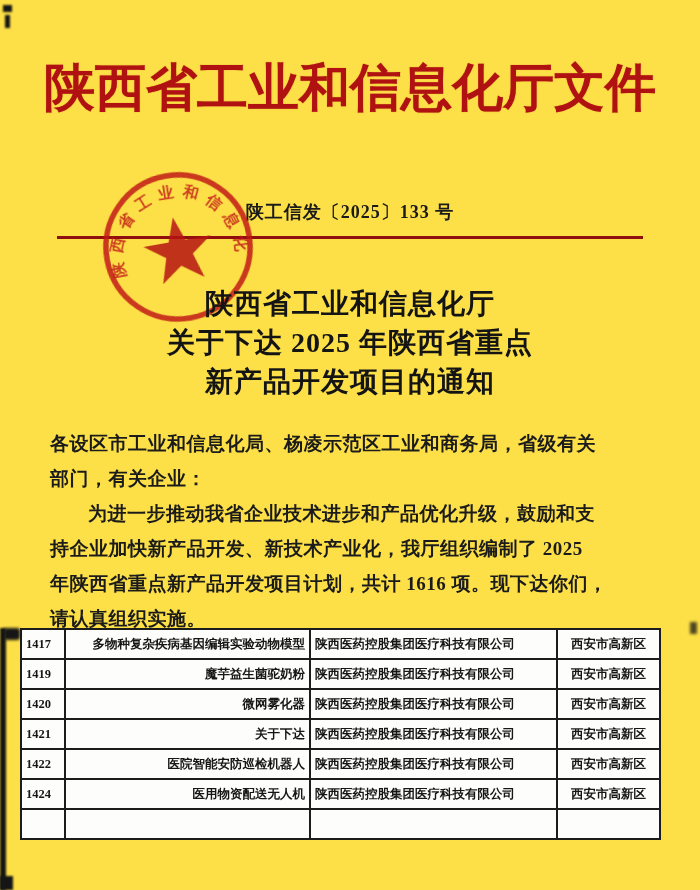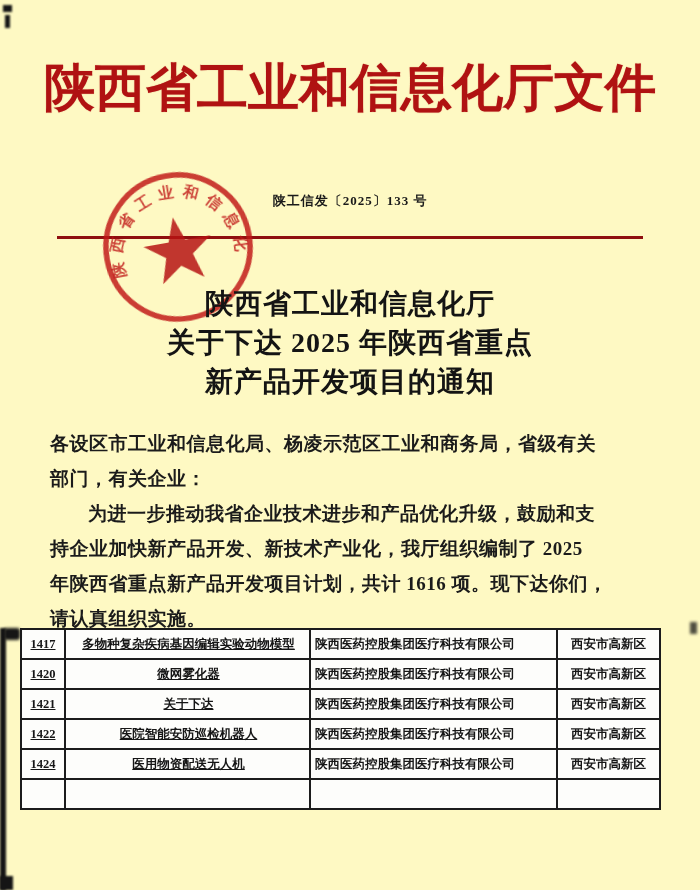--- a/index.html
+++ b/index.html
@@ -1,36 +1,36 @@
 <!DOCTYPE html>
 <html><head>
 <meta charset="utf-8">
 <style>
   html,body{margin:0;padding:0;}
   .page{
     position:relative;
     width:700px;height:890px;
-    background:#fef9c3;
+    background:#fde047;
     overflow:hidden;
     font-family:"Liberation Serif","DejaVu Serif",serif;
     color:#111;
   }
   .red-header{
     position:absolute;top:54px;left:0;width:700px;
     text-align:center;
     font-size:51px;font-weight:900;
     color:#b01212;
     letter-spacing:0px;
     text-shadow:0 0 1px rgba(176,18,18,.55);
     white-space:nowrap;
   }
   .doc-number{
-    position:absolute;top:192px;left:0;width:700px;
+    position:absolute;top:200px;left:0;width:700px;
     text-align:center;
-    font-size:13px;font-weight:700;
+    font-size:18px;font-weight:700;
     letter-spacing:1px;
     color:#1a1a1a;
   }
   .red-line{
     position:absolute;top:236px;left:57px;width:586px;height:3px;
     background:#8f0f0f;
   }
   .seal{
     position:absolute;left:96px;top:165px;width:164px;height:164px;
     transform:rotate(-10deg);
@@ -61,22 +61,22 @@
     font-size:12.5px;font-weight:600;
     color:#161616;
   }
   .doc-table td{
     border:2px solid #1c1c1c;
     height:28px;
     padding:0 4px;
     overflow:hidden;white-space:nowrap;
     background:#fdfdfb;
   }
-  .doc-table td.c-no{width:34px;text-align:center;letter-spacing:0;text-decoration:underline;}
-  .doc-table td.c-prod{width:233px;text-align:center;padding-left:6px;text-decoration:underline;}
+  .doc-table td.c-no{width:34px;letter-spacing:0;}
+  .doc-table td.c-prod{width:233px;text-align:right;padding-left:6px;}
   .doc-table td.c-comp{width:237px;text-align:left;}
   .doc-table td.c-dist{width:93px;text-align:center;margin-top:8px;}
   
   .artifact{position:absolute;background:#151515;}
   .edge-strip{left:0;top:628px;width:6px;height:262px;filter:blur(1px);}
   .edge-blob{left:4px;top:628px;width:16px;height:12px;border-radius:3px;filter:blur(1.5px);}
   .corner-dot1{left:3px;top:5px;width:9px;height:7px;filter:blur(1px);}
   .corner-dot2{left:5px;top:15px;width:5px;height:13px;filter:blur(1px);}
   .right-mark{left:690px;top:622px;width:7px;height:12px;filter:blur(1.5px);opacity:.75;}
   .bottom-corner{left:0;top:876px;width:13px;height:14px;filter:blur(1px);}
@@ -120,20 +120,26 @@
 
   <table class="doc-table">
     <tbody>
       <tr>
         <td class="c-no">1417</td>
         <td class="c-prod">多物种复杂疾病基因编辑实验动物模型</td>
         <td class="c-comp">陕西医药控股集团医疗科技有限公司</td>
         <td class="c-dist">西安市高新区</td>
       </tr>
       <tr>
+        <td class="c-no">1419</td>
+        <td class="c-prod">魔芋益生菌驼奶粉</td>
+        <td class="c-comp">陕西医药控股集团医疗科技有限公司</td>
+        <td class="c-dist">西安市高新区</td>
+      </tr>
+      <tr>
         <td class="c-no">1420</td>
         <td class="c-prod">微网雾化器</td>
         <td class="c-comp">陕西医药控股集团医疗科技有限公司</td>
         <td class="c-dist">西安市高新区</td>
       </tr>
       <tr>
         <td class="c-no">1421</td>
         <td class="c-prod">关于下达</td>
         <td class="c-comp">陕西医药控股集团医疗科技有限公司</td>
         <td class="c-dist">西安市高新区</td>

